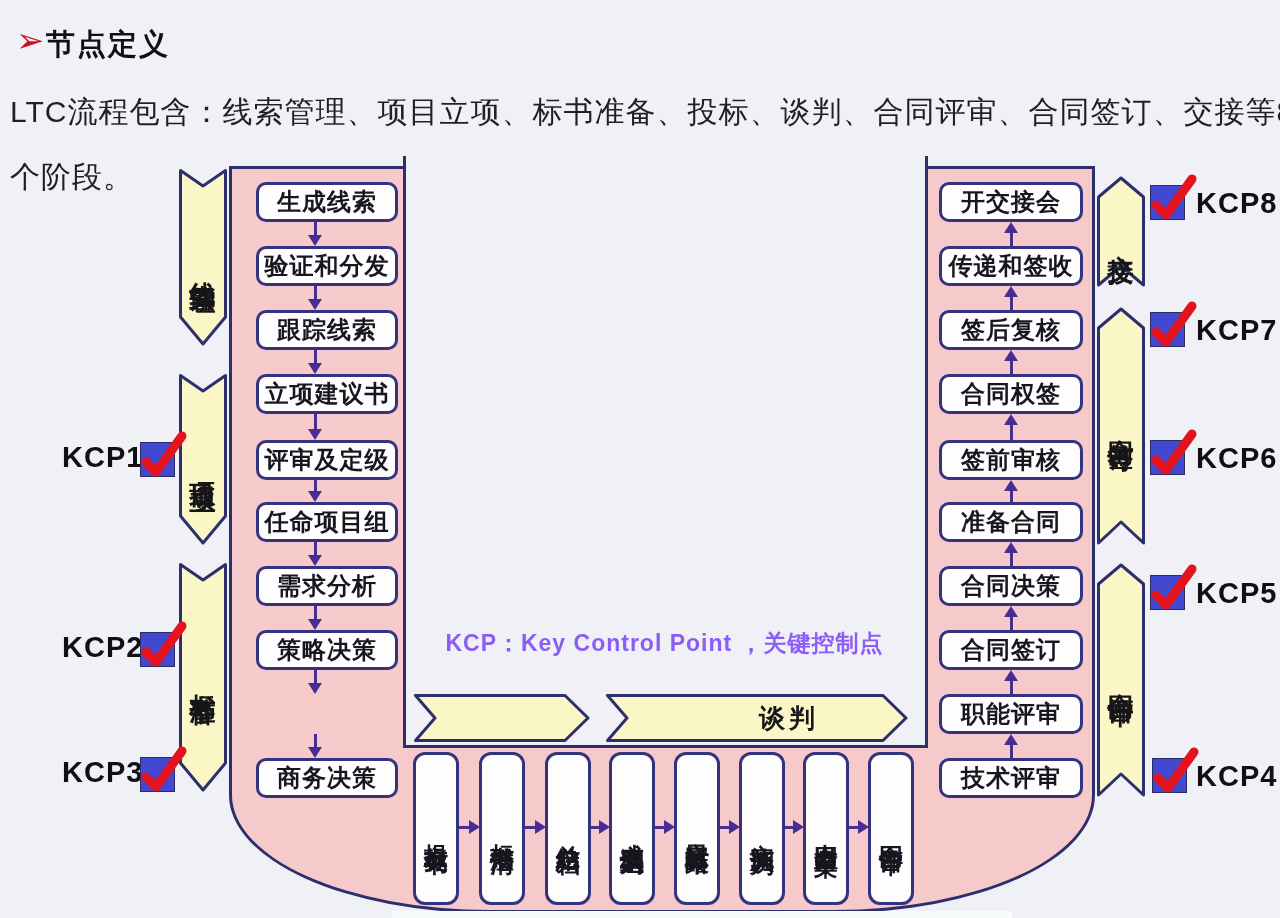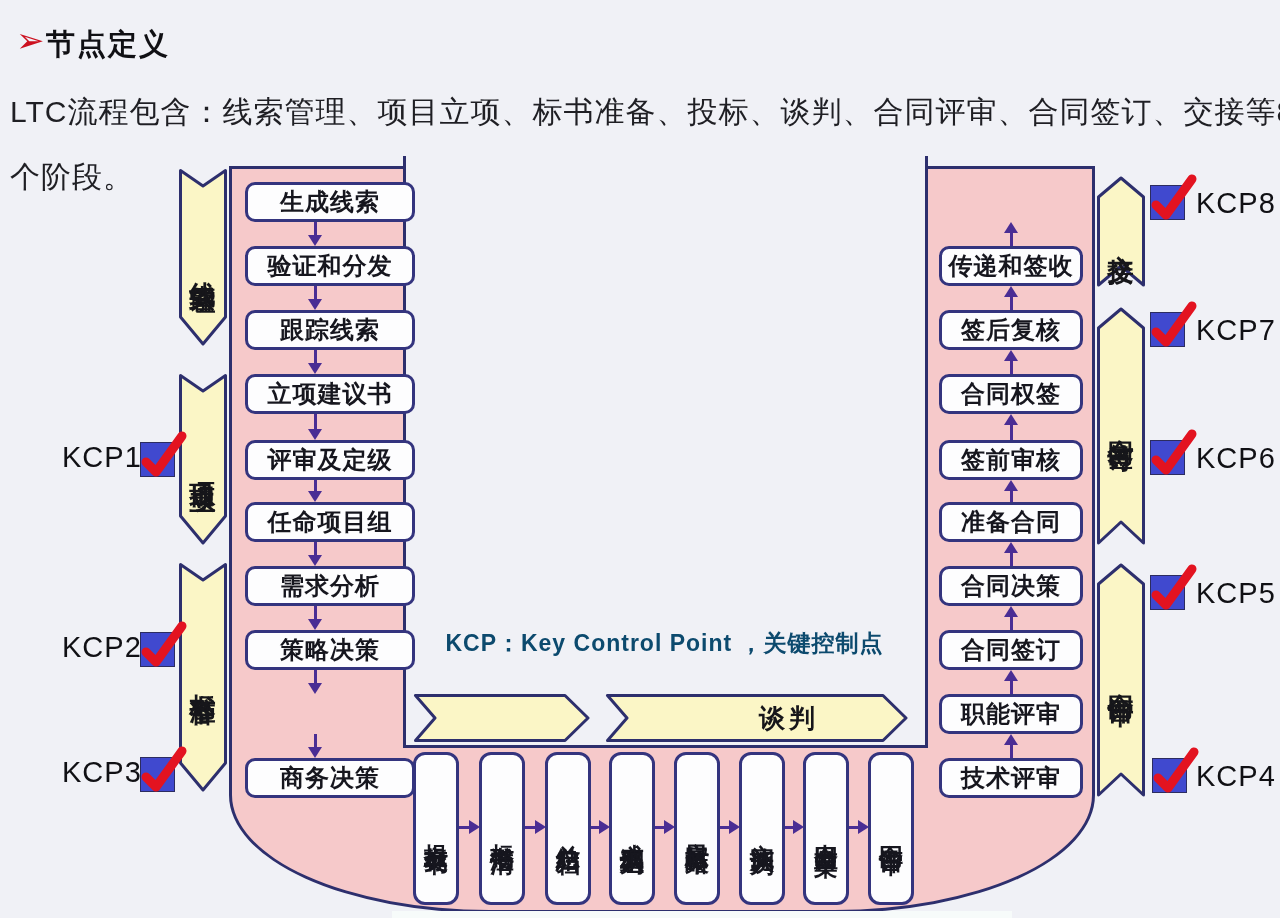--- a/index.html
+++ b/index.html
@@ -18,21 +18,21 @@
   .ushape{left:229px;top:166px;width:866px;height:747px;background:#f6c9ca;
           border:3px solid #2d2f6d;box-sizing:border-box;
           border-radius:0 0 260px 260px / 0 0 118px 118px;}
   .cutout{left:403px;top:156px;width:525px;height:592px;background:#f0f1f6;
           border:3px solid #2d2f6d;border-top:none;box-sizing:border-box;}
 
   
   .pbox{background:#fdfdfe;border:3px solid #34347e;border-radius:10px;box-sizing:border-box;
         display:flex;align-items:center;justify-content:center;
         font-size:24px;font-weight:600;color:#16161e;letter-spacing:1px;white-space:nowrap;}
-  .hbox{left:245px;width:170px;height:40px;}
+  .hbox{left:256px;width:142px;height:40px;}
   .rbox{left:939px;width:144px;height:40px;}
   .vbox{top:752px;width:46px;height:153px;border-radius:12px;}
   .vtext{writing-mode:vertical-rl;text-orientation:upright;letter-spacing:2px;line-height:1;}
 
   
   .arrv{width:3px;background:#4a2d94;}
   .down::after{content:'';position:absolute;left:-6px;bottom:-10px;
     border:7px solid transparent;border-bottom:none;border-top:11px solid #4a2d94;}
   .up::after{content:'';position:absolute;left:-6px;top:-10px;
     border:7px solid transparent;border-top:none;border-bottom:11px solid #4a2d94;}
@@ -41,24 +41,24 @@
     border:7px solid transparent;border-right:none;border-left:11px solid #4a2d94;}
 
   
   .bansvg{overflow:visible;}
   .btext{display:flex;align-items:center;justify-content:center;
          font-size:26px;font-weight:600;color:#16161a;}
   .chevtext{font-size:26px;font-weight:600;color:#16161a;letter-spacing:4px;
             display:flex;align-items:center;justify-content:center;}
 
   
-  .kcptext{font-size:29px;font-weight:400;color:#101014;letter-spacing:1px;}
+  .kcptext{font-size:29px;font-weight:700;color:#101014;letter-spacing:1px;}
   .kcpbox{width:35px;height:35px;background:#4049cf;border:1px solid #2c2c60;box-sizing:border-box;}
   .note{left:403px;top:628px;width:523px;text-align:center;
-        font-size:23px;font-weight:700;color:#0c4a6e;letter-spacing:1px;}
+        font-size:23px;font-weight:700;color:#8b5cf6;letter-spacing:1px;}
   .strip{left:392px;top:911px;width:620px;height:7px;background:#f7fbfa;}
 </style>
 </head>
 <body>
 
 <div id="canvas">
 
   <div class="abs bullet">➢</div>
   <div class="abs title">节点定义</div>
   <div class="abs intro intro1">LTC流程包含：线索管理、项目立项、标书准备、投标、谈判、合同评审、合同签订、交接等8</div>
@@ -83,20 +83,21 @@
   <div class="abs arrv down" style="left:314px;top:222px;height:14px"></div>
   <div class="abs arrv down" style="left:314px;top:286px;height:14px"></div>
   <div class="abs arrv down" style="left:314px;top:350px;height:14px"></div>
   <div class="abs arrv down" style="left:314px;top:414px;height:16px"></div>
   <div class="abs arrv down" style="left:314px;top:480px;height:12px"></div>
   <div class="abs arrv down" style="left:314px;top:542px;height:14px"></div>
   <div class="abs arrv down" style="left:314px;top:606px;height:14px"></div>
   <div class="abs arrv down" style="left:314px;top:670px;height:14px"></div>
   <div class="abs arrv down" style="left:314px;top:734px;height:14px"></div>
 
+  <div class="abs pbox rbox" style="top:182px">开交接会</div>
   <div class="abs pbox rbox" style="top:246px">传递和签收</div>
   <div class="abs pbox rbox" style="top:310px">签后复核</div>
   <div class="abs pbox rbox" style="top:440px">签前审核</div>
   <div class="abs pbox rbox" style="top:374px">合同权签</div>
   <div class="abs pbox rbox" style="top:502px">准备合同</div>
   <div class="abs pbox rbox" style="top:566px">合同决策</div>
   <div class="abs pbox rbox" style="top:630px">合同签订</div>
   <div class="abs pbox rbox" style="top:694px">职能评审</div>
   <div class="abs pbox rbox" style="top:758px">技术评审</div>
 

